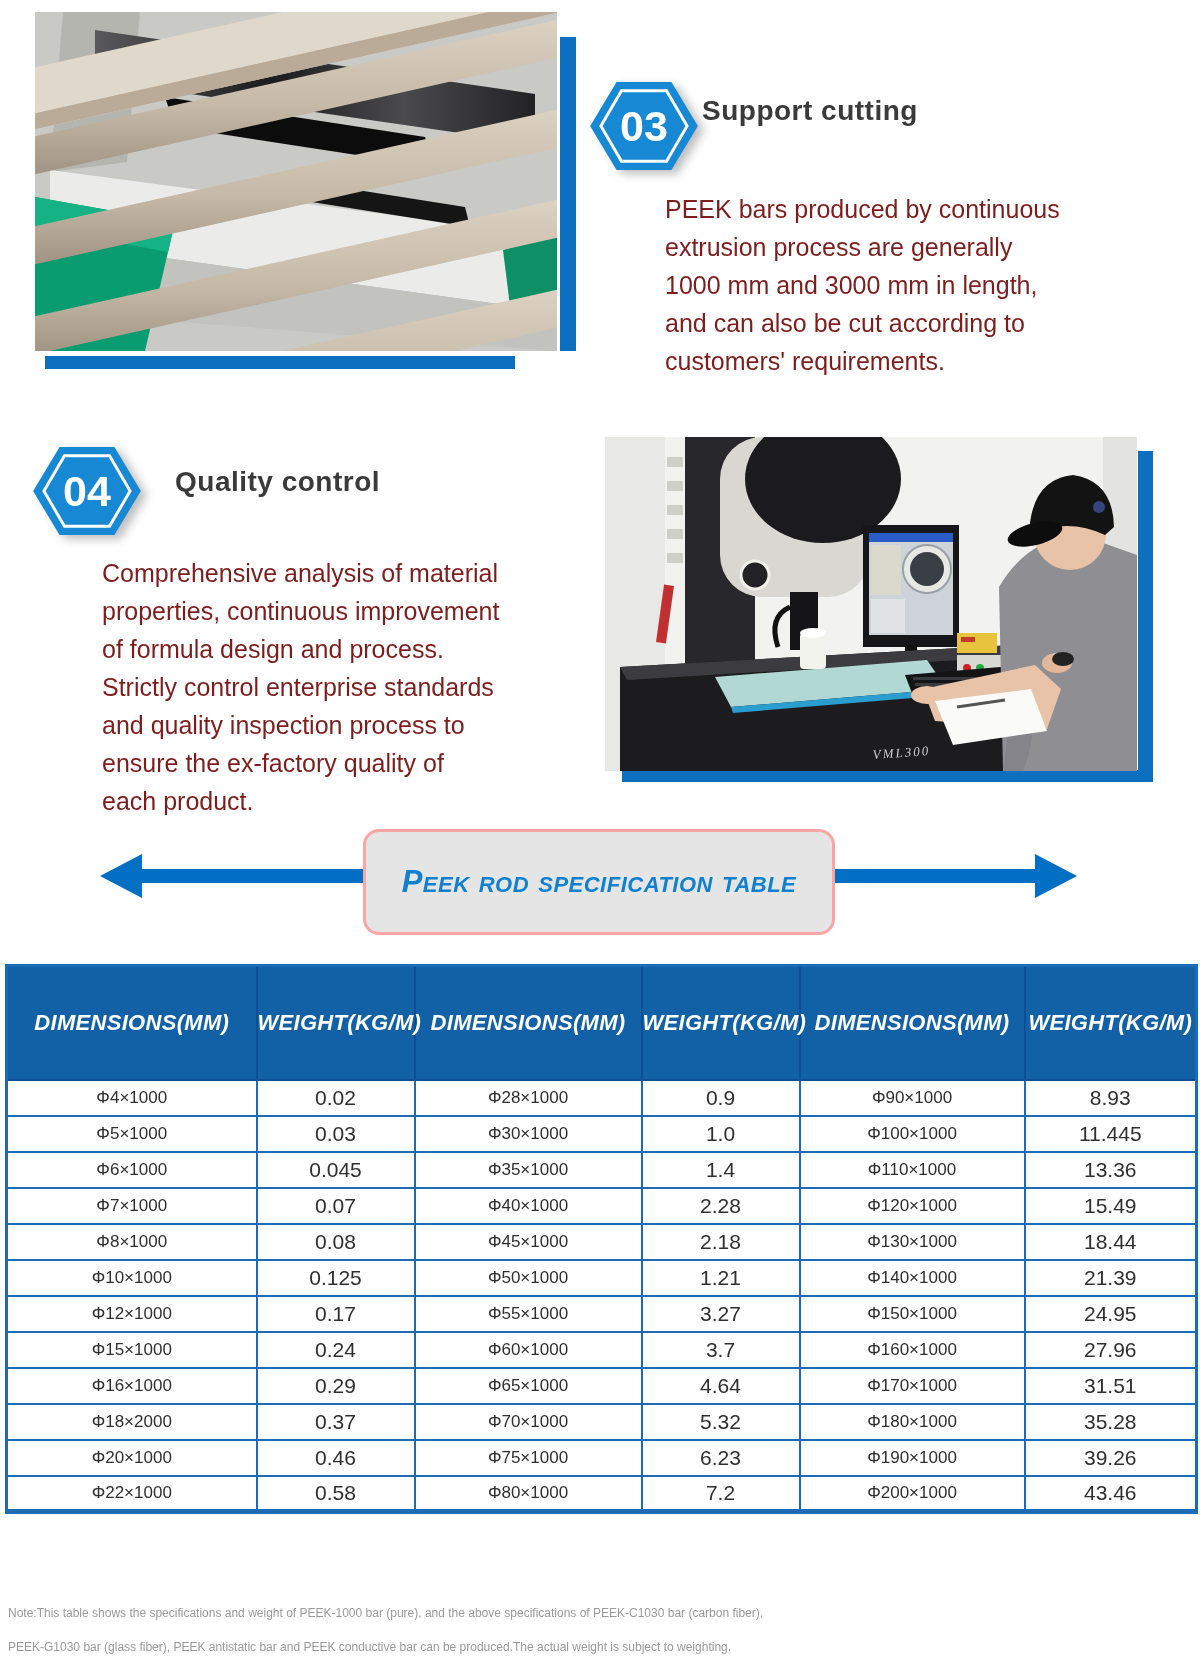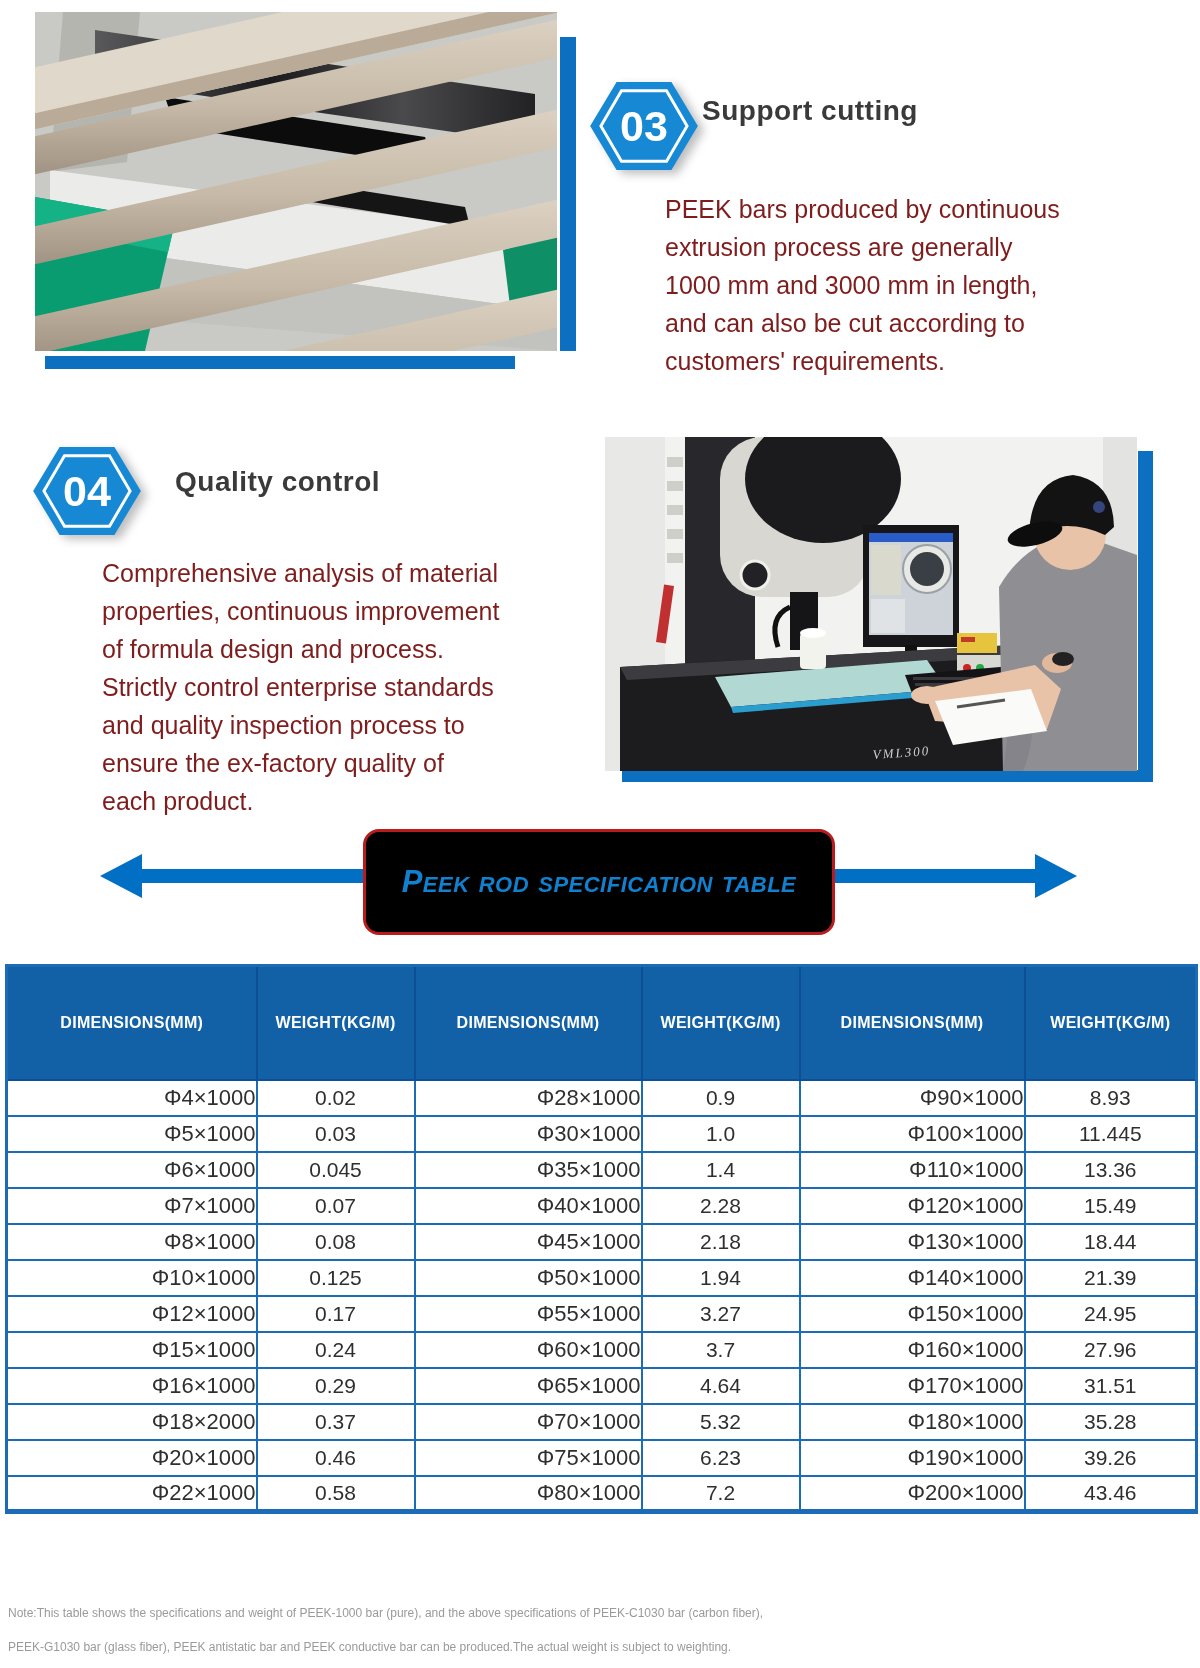--- a/index.html
+++ b/index.html
@@ -17,36 +17,36 @@
   .badge { position:absolute; width:108px; height:94px;
            filter:drop-shadow(6px 4px 5px rgba(110,110,110,.45)); }
 
   .sec-title { position:absolute; font-size:28px; font-weight:bold;
                color:#3a3a3a; letter-spacing:.5px; }
   .sec-body  { position:absolute; font-size:25px; line-height:38px;
                color:#7f1d1d; white-space:pre-line; }
 
   
   .banner { position:absolute; left:363px; top:825px; width:472px; height:106px;
-            background:#000000; border:3px solid #b91c1c; border-radius:16px;
+            background:#e5e5e5; border:3px solid #fca5a5; border-radius:16px;
             display:flex; align-items:center; justify-content:center; z-index:2; }
   .banner-label { font-size:31px; font-style:italic; font-weight:bold;
                   font-variant:small-caps; color:#1080cf; letter-spacing:.5px; }
   .arrow-svg { position:absolute; z-index:1; }
 
   
   table.spec { position:absolute; left:5px; top:960px; width:1190px;
                border-collapse:collapse; table-layout:fixed;
                border:3px solid #1c6bb6; border-bottom:5px solid #1c6bb6; }
-  table.spec th { background:#1261a7; color:#ffffff; font-size:16px; font-weight:bold;
+  table.spec th { background:#1261a7; color:#ffffff; font-size:22px; font-weight:bold;
                   height:114px; text-align:center; vertical-align:middle;
-                  border:2px solid #0d4f94; letter-spacing:.3px; }
+                  border:2px solid #0d4f94; letter-spacing:.3px;font-style:italic; }
   table.spec td { background:#ffffff; color:#2f2f2f; text-align:center;
                   vertical-align:middle; height:36px; border:2px solid #1c6bb6; }
-  table.spec td.dcell { font-size:22px;text-align:right; }
+  table.spec td.dcell { font-size:17px; }
   table.spec td.wcell { font-size:21px; }
 
   .note { position:absolute; left:8px; top:1592px; width:1188px;
           font-size:12px; line-height:34px; color:#9a9a9a; white-space:pre-line; }
 
   .photo { position:absolute; z-index:1; }
 </style>
 </head>
 <body>
 
@@ -248,21 +248,21 @@
           <td class="wcell">0.08</td>
           <td class="dcell">Φ45×1000</td>
           <td class="wcell">2.18</td>
           <td class="dcell">Φ130×1000</td>
           <td class="wcell">18.44</td>
         </tr>
         <tr>
           <td class="dcell">Φ10×1000</td>
           <td class="wcell">0.125</td>
           <td class="dcell">Φ50×1000</td>
-          <td class="wcell">1.94</td>
+          <td class="wcell">1.21</td>
           <td class="dcell">Φ140×1000</td>
           <td class="wcell">21.39</td>
         </tr>
         <tr>
           <td class="dcell">Φ12×1000</td>
           <td class="wcell">0.17</td>
           <td class="dcell">Φ55×1000</td>
           <td class="wcell">3.27</td>
           <td class="dcell">Φ150×1000</td>
           <td class="wcell">24.95</td>

